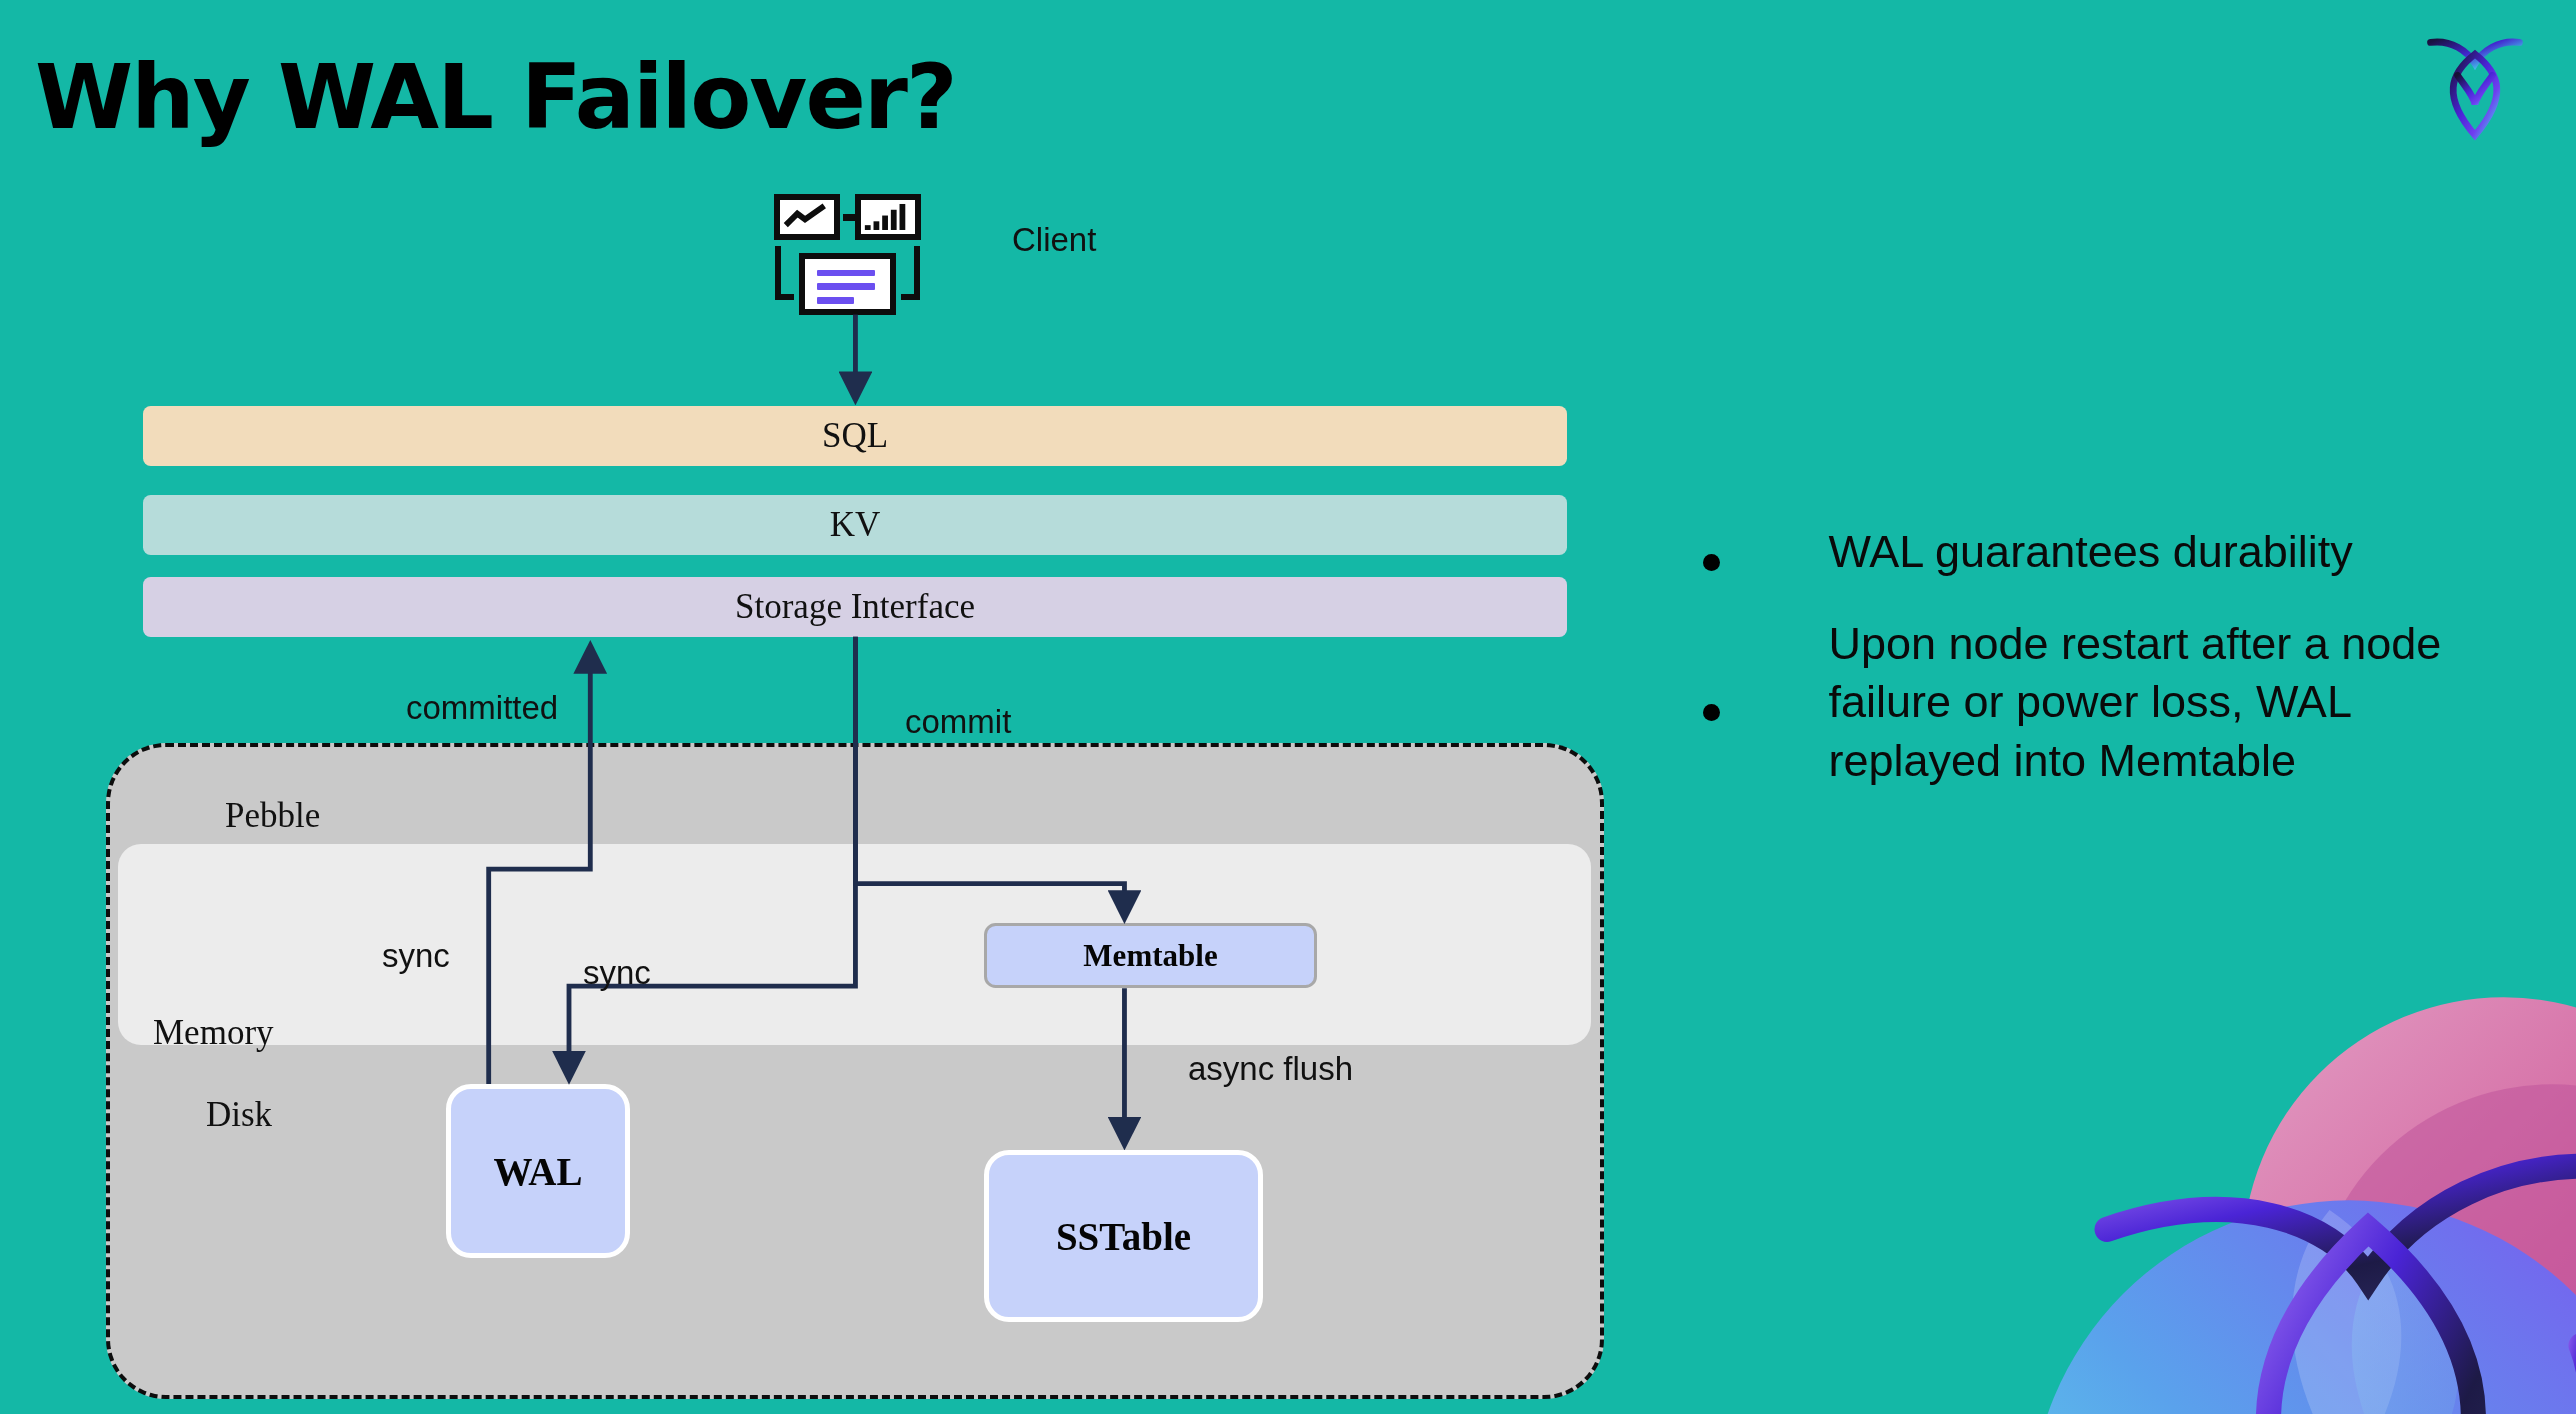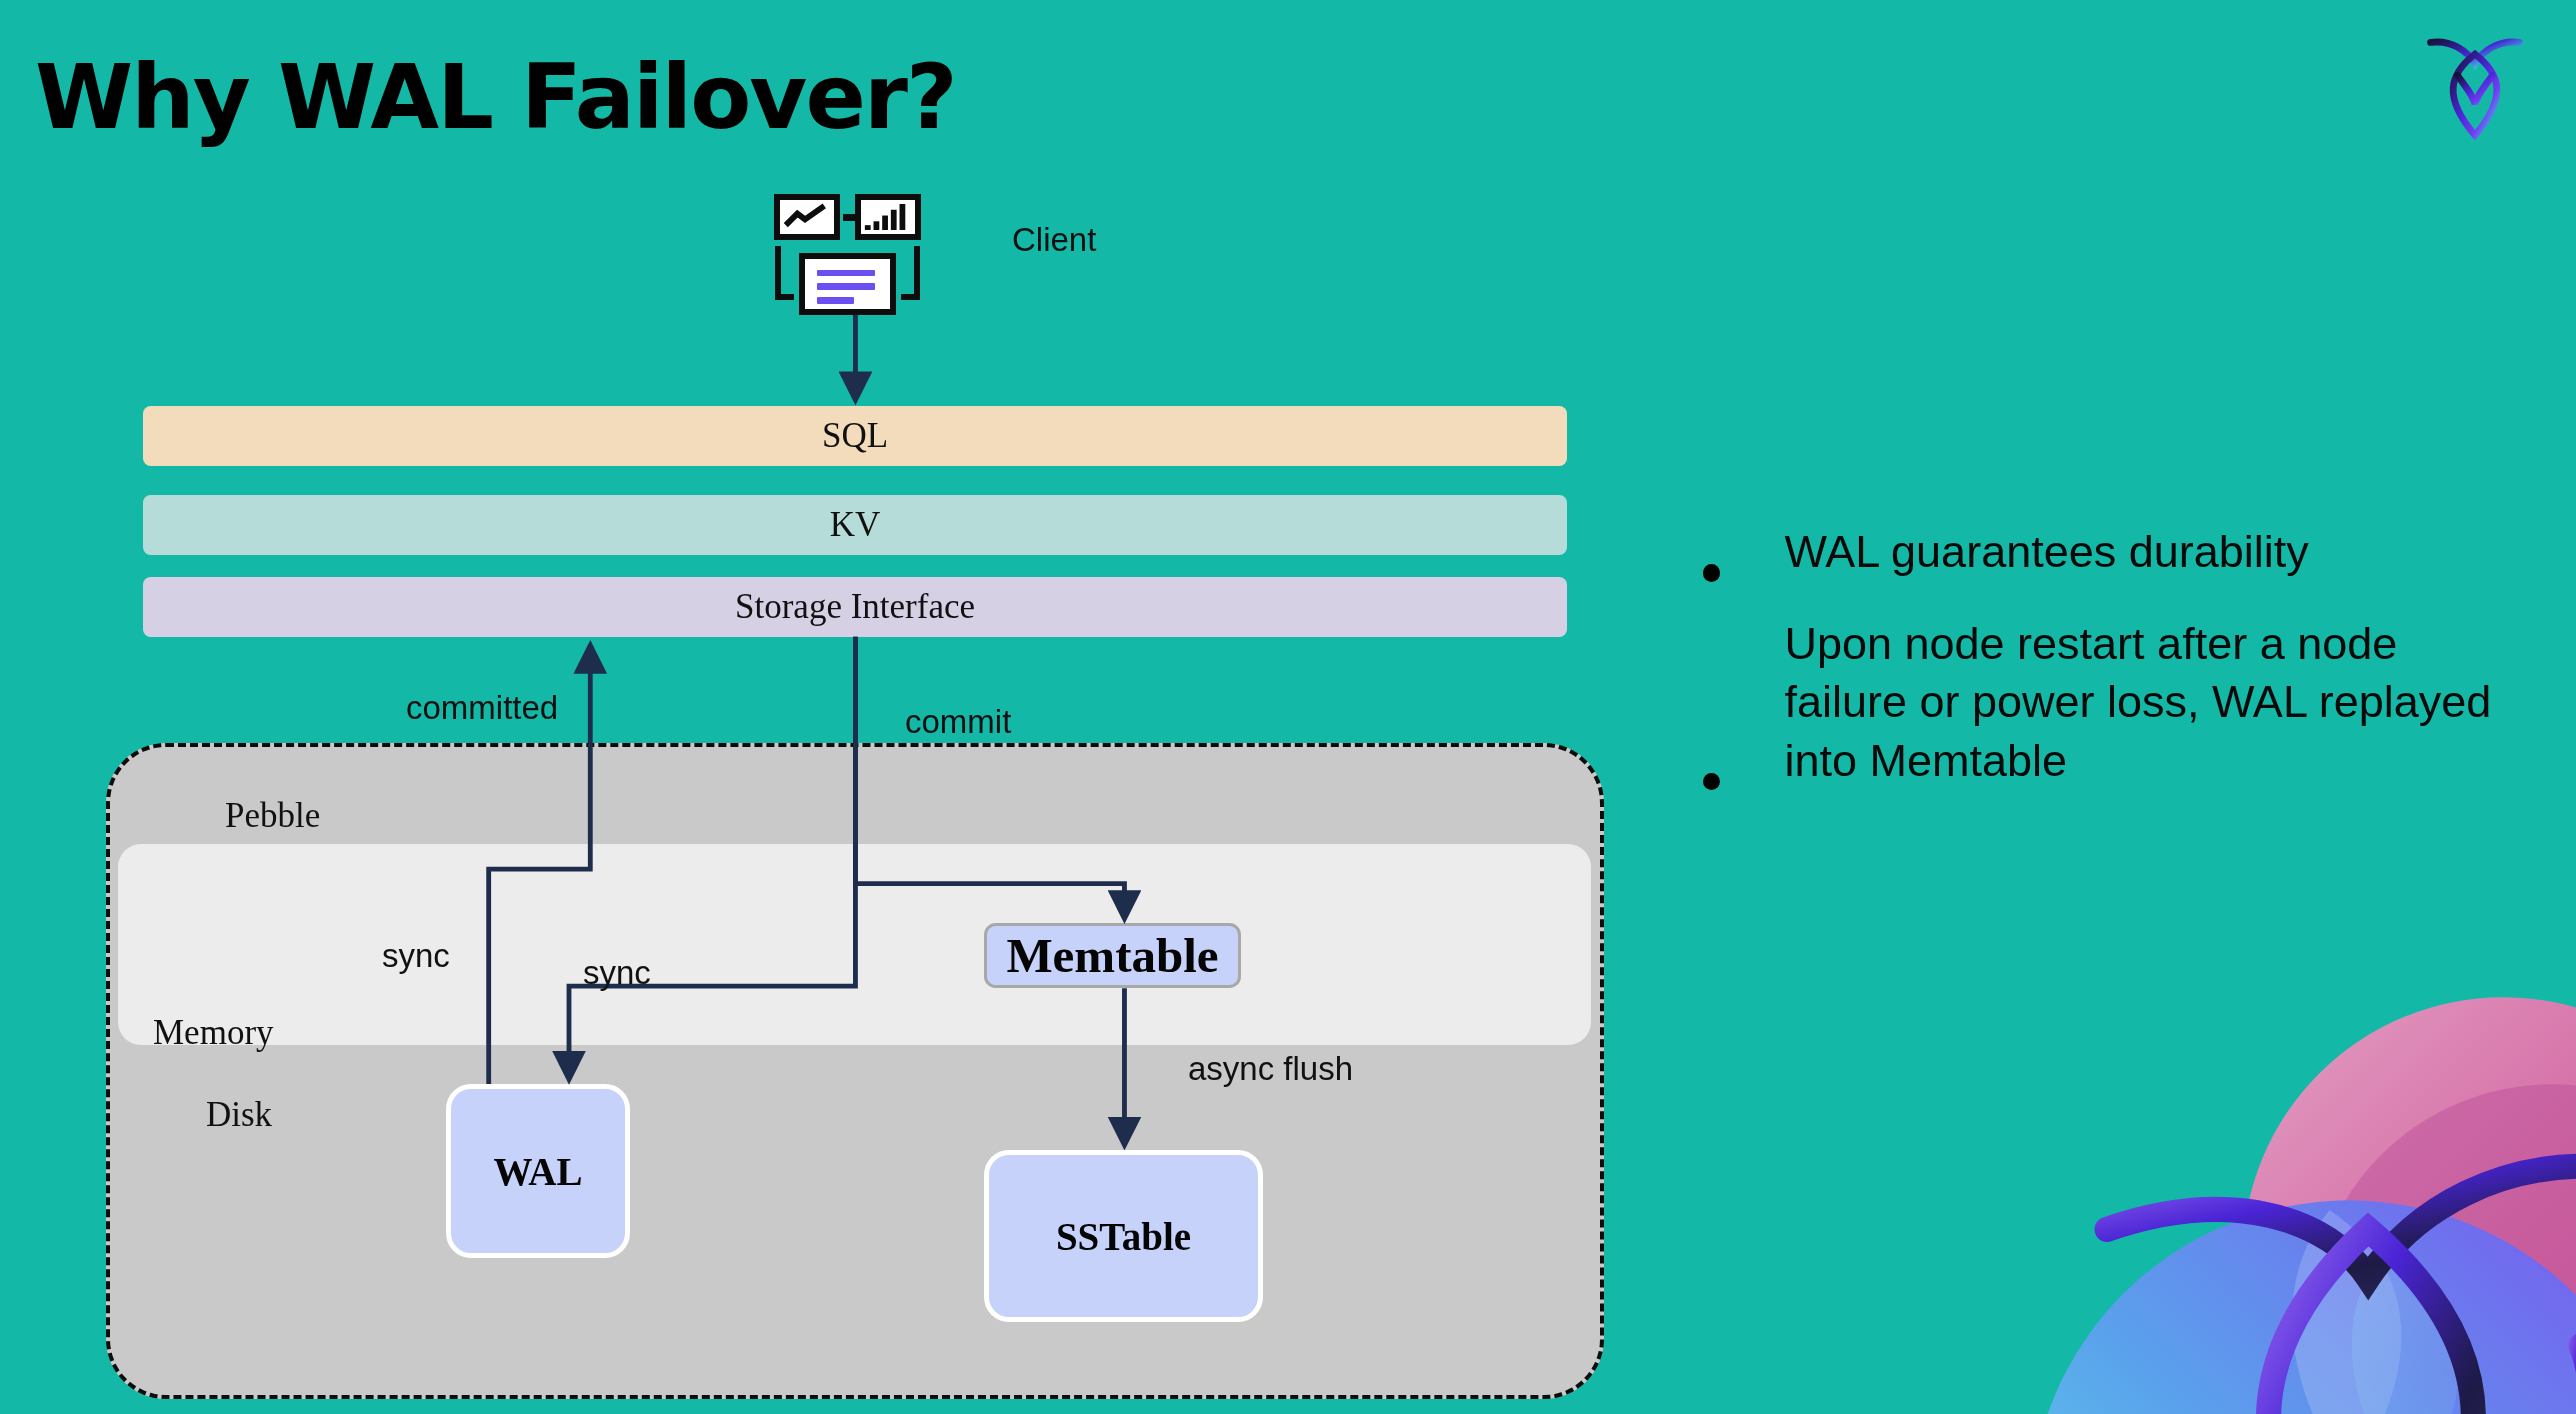--- a/index.html
+++ b/index.html
@@ -124,22 +124,22 @@
     position: absolute;
     background: #c6d2fa;
     display: flex;
     align-items: center;
     justify-content: center;
     font-family: "Liberation Serif", serif;
     font-weight: 700;
     color: #050505;
   }
   #node-memtable {
-    left: 984px; top: 923px; width: 257px; height: 65px;
-    border: 3.9px solid #a8a8a8; border-radius: 11.6px; font-size: 49px;
+    left: 984px; top: 923px; width: 333px; height: 65px;
+    border: 3.9px solid #a8a8a8; border-radius: 11.6px; font-size: 31px;
   }
   #node-wal {
     left: 446px; top: 1084px; width: 184px; height: 174px;
     border: 5.8px solid #ffffff; border-radius: 25px; font-size: 39px;
   }
   #node-sstable {
     left: 984px; top: 1150px; width: 279px; height: 172px;
     border: 5.8px solid #ffffff; border-radius: 25px; font-size: 39px;
   }
 
@@ -166,22 +166,23 @@
 
   
   #bullets {
     position: absolute;
     left: 1703px;
     top: 523px;
     width: 823px;
   }
   .bullet-row {
     display: flex;
-    align-items: flex-end;
+    align-items: center;
     margin-bottom: 33px;
+    gap: 44px;
   }
   .bullet-dot {
     flex: 0 0 auto;
     width: 17.4px; height: 17.4px;
     background: #000000;
     border-radius: 50%;
     margin-top: 21px;
     margin-right: 64px;
   }
   .bullet-text {

